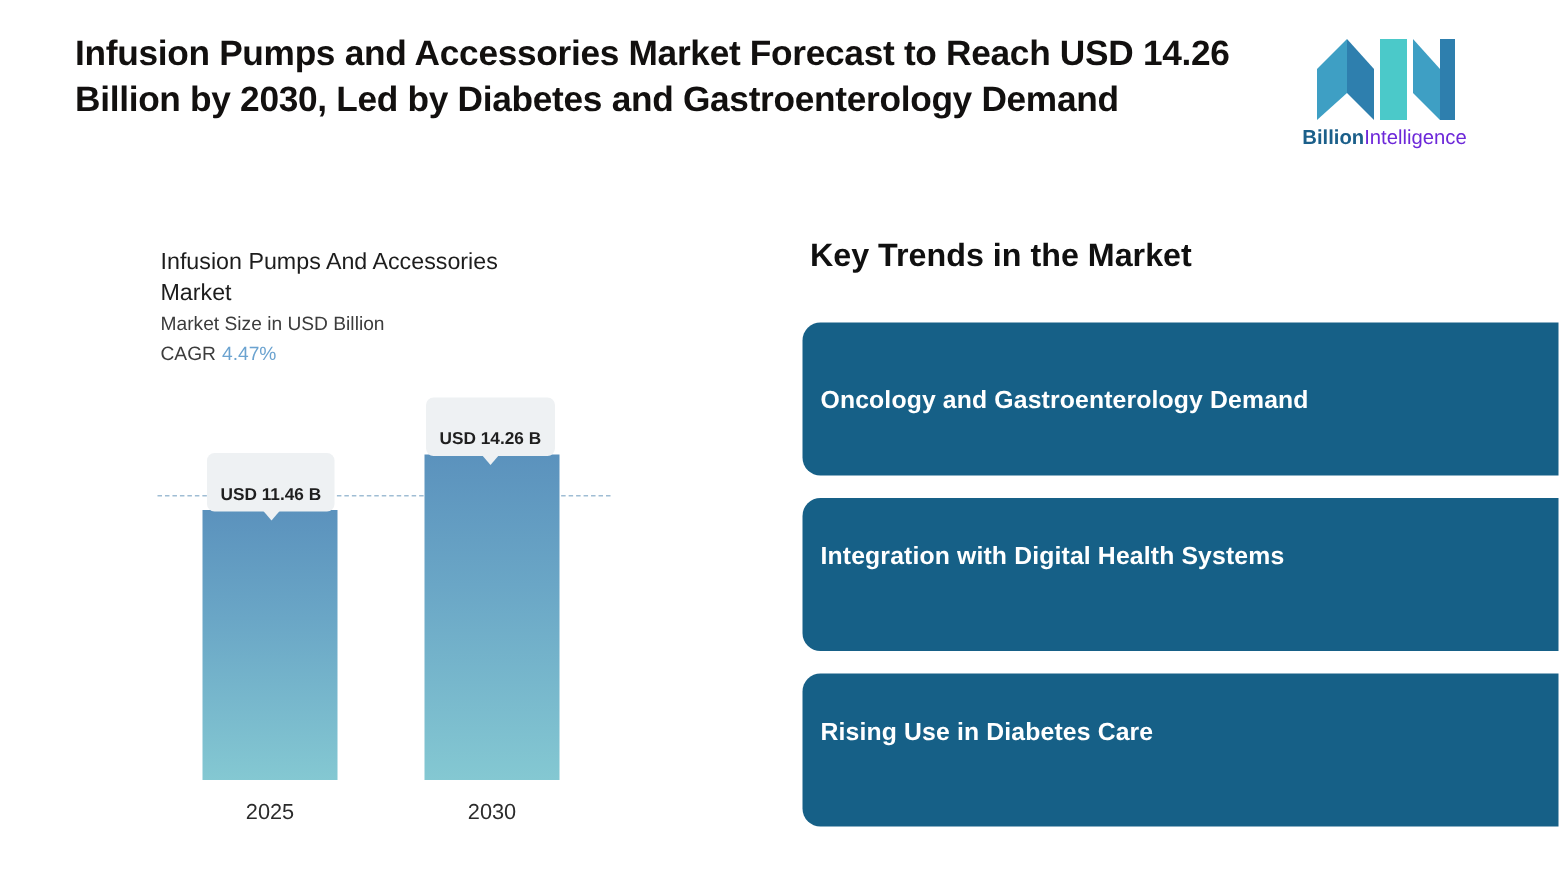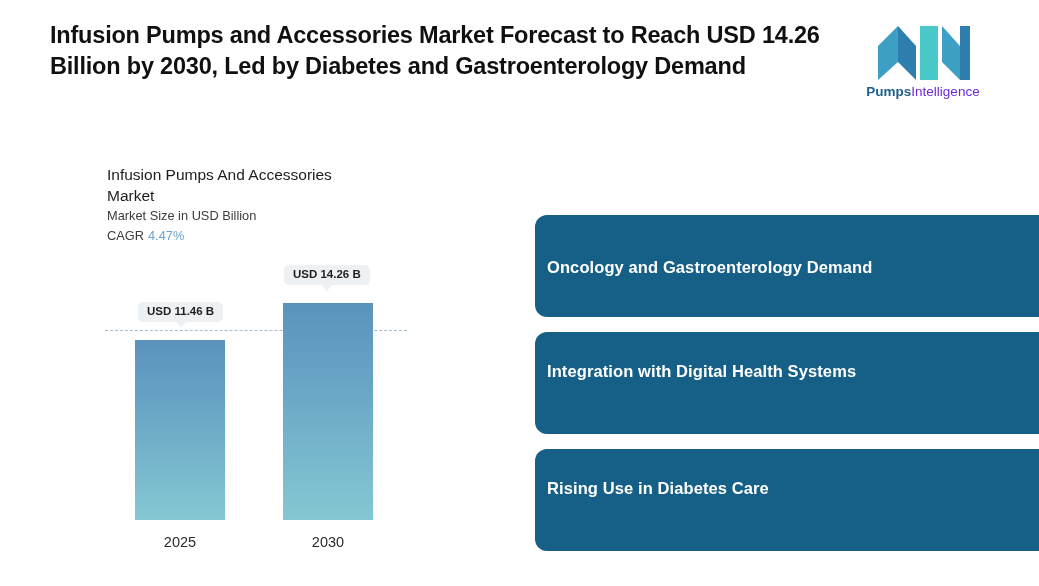--- a/index.html
+++ b/index.html
@@ -131,21 +131,21 @@
     color: #2b2b2b;
   }
   .year-2025 { left: 40px; }
   .year-2030 { left: 188px; }
 
   
   .bubble {
     position: absolute;
     background: #eef1f3;
     border-radius: 5px;
-    padding: 3px 9px 5px 9px;
+    padding: 22px 9px 5px 9px;
     font-size: 11.5px;
     font-weight: bold;
     color: #1f1f1f;
     white-space: nowrap;
   }
   .bubble::after {
     content: "";
     position: absolute;
     left: 50%;
     bottom: -6px;
@@ -208,21 +208,21 @@
       <div class="brand-mark">
         <svg viewBox="0 0 96 58" width="96" height="58" aria-hidden="true">
           <polygon points="2,56 2,22 22,2 22,38" fill="#3e9fc4"></polygon>
           <polygon points="22,2 22,38 40,56 40,22" fill="#2e7fae"></polygon>
           <polygon points="44,2 44,56 62,56 62,2" fill="#4bc9c9"></polygon>
           <polygon points="66,2 66,38 84,56 84,22" fill="#3e9fc4"></polygon>
           <polygon points="84,2 84,56 94,56 94,2" fill="#2e7fae"></polygon>
         </svg>
       </div>
       <div class="brand-name">
-        <span class="b1">Pumps</span><span class="b2">Intelligence</span>
+        <span class="b1">Billion</span><span class="b2">Intelligence</span>
       </div>
     </div>
   </div>
 
   <div class="chart-panel">
 
     <div class="chart-title">Infusion Pumps And Accessories Market</div>
 
     <div class="chart-subtitle">Market Size in USD Billion</div>
 
@@ -243,20 +243,21 @@
 
       <div class="bar-year year-2025">2025</div>
 
       <div class="bar-year year-2030">2030</div>
 
     </div>
   </div>
 
   <div class="trends">
 
+    <div class="trends-title">Key Trends in the Market</div>
 
     <div class="trend-card card-0">
       <div class="trend-card-label">Oncology and Gastroenterology Demand</div>
     </div>
 
     <div class="trend-card card-1">
       <div class="trend-card-label">Integration with Digital Health Systems</div>
     </div>
 
     <div class="trend-card card-2">

